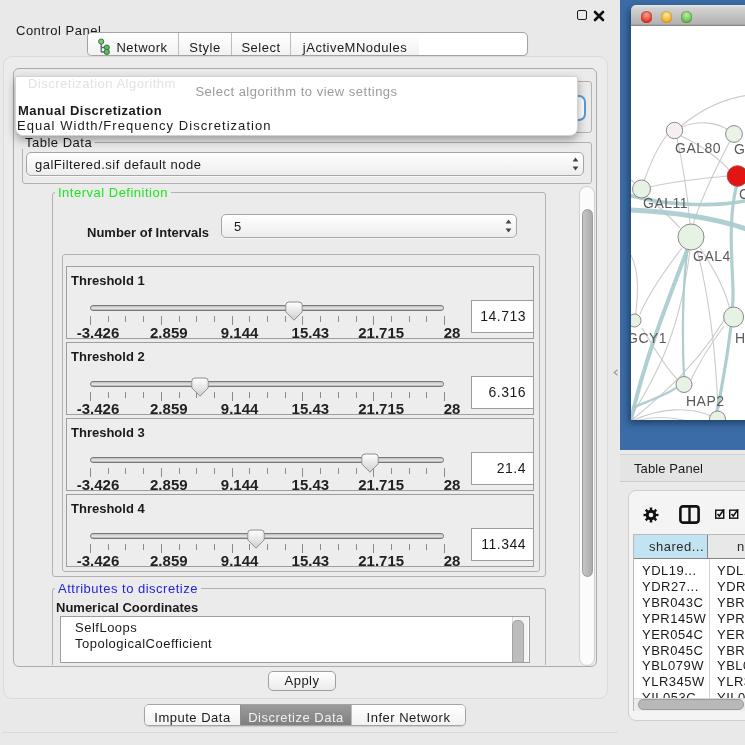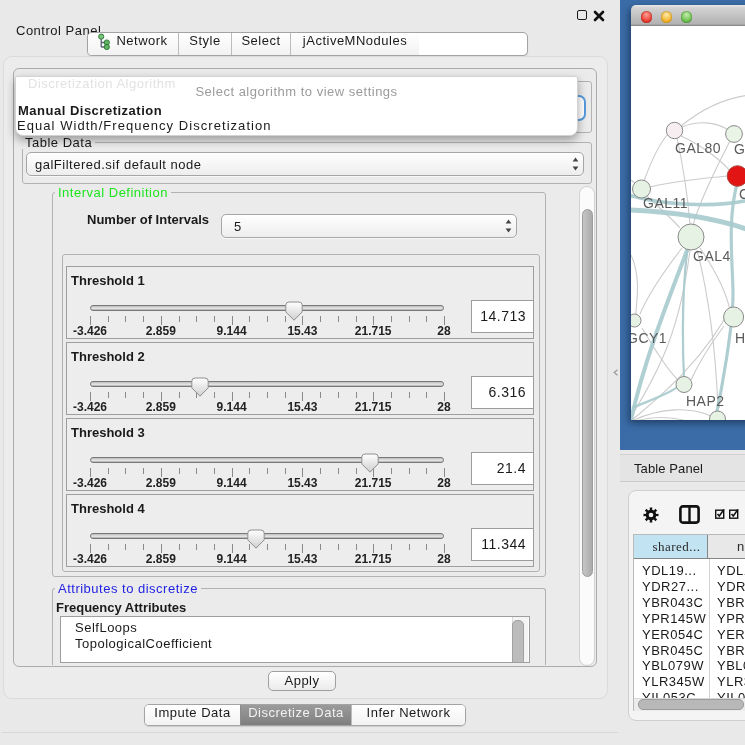--- a/index.html
+++ b/index.html
@@ -2,40 +2,40 @@
 <html><head>
 <meta charset="utf-8">
 <style>
   html,body{margin:0;padding:0;}
   body{width:745px;height:745px;overflow:hidden;background:#e9e9e9;
        font-family:"Liberation Sans", sans-serif;font-size:13px;color:#1a1a1a;letter-spacing:0.5px;}
   #app{position:absolute;left:0;top:0;width:745px;height:745px;overflow:hidden;}
   .abs{position:absolute;}
   .seg{position:absolute;display:flex;background:#fff;border:1px solid #a3a3a3;
        border-radius:5px;overflow:hidden;box-shadow:0 1px 1px rgba(0,0,0,0.12);}
-  .seg .s{display:flex;align-items:flex-start;justify-content:center;height:100%;
+  .seg .s{display:flex;align-items:flex-end;justify-content:center;height:100%;
           background:linear-gradient(#ffffff,#f2f2f2);color:#1a1a1a;}
   .seg .s + .s{border-left:1px solid #bcbcbc;}
   .seg .dark{background:linear-gradient(#9b9b9b,#7f7f7f);color:#f2f2f2;border-left-color:#8c8c8c !important;}
   .gb{position:absolute;border:1px solid #b2b2b2;border-radius:3px;}
   .gblabel{position:absolute;background:#ebebeb;padding:0 3px;line-height:13px;}
   .combo{position:absolute;border:1px solid #a6a6a6;border-radius:5px;
          background:linear-gradient(#ffffff,#ededed);box-shadow:0 1px 0 rgba(255,255,255,.6);}
   .combo .txt{position:absolute;left:8px;top:50%;transform:translateY(-50%);white-space:nowrap;}
   .arrows{position:absolute;top:50%;transform:translateY(-50%);}
   .b13{font-weight:bold;}
   .tpanel{position:absolute;left:66px;width:466px;height:71px;border:1px solid #9e9e9e;background:#ededed;}
   .ttitle{position:absolute;left:4px;top:6px;font-weight:bold;letter-spacing:0;}
   .track{position:absolute;left:23px;width:354px;top:38px;height:6px;border-radius:3px;
          background:linear-gradient(#bdbdbd,#e6e6e6 60%,#ababab);border:1px solid #787878;box-sizing:border-box;}
   .ticksminor{position:absolute;left:23px;width:356px;top:49px;height:6px;
      background:repeating-linear-gradient(90deg,#8a8a8a 0 1px,transparent 1px 17.7px);}
   .ticksmajor{position:absolute;left:23px;width:356px;top:49px;height:9px;
      background:repeating-linear-gradient(90deg,#8a8a8a 0 1px,transparent 1px 70.8px);}
-  .tlabels{position:absolute;left:0;top:57px;width:100%;height:12px;font-size:12px;font-weight:bold;color:#222;letter-spacing:0;text-decoration:underline;}
+  .tlabels{position:absolute;left:8px;top:57px;width:100%;height:12px;font-size:15px;font-weight:bold;color:#222;letter-spacing:0;text-decoration:underline;}
   .tlabels span{position:absolute;transform:translateX(-50%);}
   .tfield{position:absolute;left:404px;top:33px;width:54px;height:31px;background:#fff;
           border:1px solid #9c9c9c;font-size:14px;text-align:right;padding-right:7px;
           line-height:31px;}
   .thumb{position:absolute;top:33.6px;width:20px;height:20px;}
   .item{position:absolute;left:14px;white-space:nowrap;}
 </style>
 </head>
 <body>
 <div id="app">
@@ -77,21 +77,21 @@
     <span class="txt">galFiltered.sif default node</span>
     <svg class="arrows" style="right:4px;" width="7" height="14" viewBox="0 0 7 14">
       <path d="M3.5 0.5 L6.4 4.6 L0.6 4.6 Z" fill="#444"></path>
       <path d="M3.5 13.5 L6.4 9.4 L0.6 9.4 Z" fill="#444"></path>
     </svg>
   </div>
 
   <div class="gb" style="left:52px;top:192px;width:492px;height:383px;"></div>
   <div class="gblabel" style="left:55px;top:186px;color:#1de51d;">Interval Definition</div>
 
-  <div class="abs b13" style="left:87px;top:212px;letter-spacing:0;">Number of Intervals</div>
+  <div class="abs b13" style="left:87px;top:225px;letter-spacing:0;">Number of Intervals</div>
   <div class="combo" style="left:221px;top:214px;width:294px;height:22px;">
     <span class="txt" style="left:12px;">5</span>
     <svg class="arrows" style="right:4px;" width="7" height="14" viewBox="0 0 7 14">
       <path d="M3.5 0.5 L6.4 4.6 L0.6 4.6 Z" fill="#444"></path>
       <path d="M3.5 13.5 L6.4 9.4 L0.6 9.4 Z" fill="#444"></path>
     </svg>
   </div>
 
   <div class="gb" style="left:62px;top:254px;width:476px;height:316px;"></div>
 
@@ -187,21 +187,21 @@
             <stop offset="1" stop-color="#cfcfcf"></stop>
           </linearGradient>
         </defs>
       <path d="M5 1 H15 Q18.2 1 18.2 4.2 V10.9 L10 19.2 L1.8 10.9 V4.2 Q1.8 1 5 1 Z" fill="url(#thg4)" stroke="#8e8e8e" stroke-width="1"></path>
     </svg>
     <div class="tfield">11.344</div>
   </div>
 
   <div class="gb" style="left:52px;top:588px;width:492px;height:76px;border-bottom:none;border-radius:3px 3px 0 0;"></div>
   <div class="gblabel" style="left:55px;top:582px;color:#2323e2;">Attributes to discretize</div>
-  <div class="abs b13" style="left:56px;top:600px;letter-spacing:0;">Frequency Attributes</div>
+  <div class="abs b13" style="left:56px;top:600px;letter-spacing:0;">Numerical Coordinates</div>
   <div class="abs" style="left:60px;top:616px;width:470px;height:47px;background:#fff;border:1px solid #9e9e9e;box-sizing:border-box;overflow:hidden;">
     <div class="item" style="top:3px;">SelfLoops</div>
     <div class="item" style="top:19px;">TopologicalCoefficient</div>
     <div class="item" style="top:47px;">BetweennessCentrality</div>
     <div class="abs" style="right:1px;top:0;width:15px;height:45px;background:#f4f4f4;border-left:1px solid #d8d8d8;"></div>
     <div class="abs" style="right:5px;top:3px;width:10px;height:60px;border-radius:5px;background:#bcbcbc;border:1px solid #a2a2a2;"></div>
   </div>
 
   <div class="abs" style="left:268px;top:671px;width:68px;height:20px;border:1px solid #9f9f9f;border-radius:5px;background:linear-gradient(#ffffff,#ebebeb);box-sizing:border-box;text-align:center;line-height:18px;">Apply</div>
 
@@ -287,21 +287,21 @@
         </g>
       </svg>
     </div>
   </div>
 
   <div class="abs" style="left:620px;top:454px;width:125px;height:28px;background:#e4e4e4;border-top:1px solid #d0d0d0;border-bottom:1px solid #cbcbcb;box-sizing:border-box;"></div>
   <div class="abs" style="left:634px;top:461px;letter-spacing:0.1px;">Table Panel</div>
 
   <div class="abs" style="left:628px;top:490px;width:140px;height:231px;background:#f4f4f4;border:1px solid #cfcfcf;border-radius:8px;box-sizing:border-box;"></div>
   <div class="abs" style="left:633px;top:534px;width:112px;height:176px;background:#fff;border-left:1px solid #b9b9b9;border-top:1px solid #b9b9b9;overflow:hidden;">
-    <div class="abs" style="left:0;top:0;width:74px;height:24px;background:#c2e3f1;border-right:1.5px solid #858585;border-bottom:1px solid #858585;box-sizing:border-box;text-align:center;line-height:23px;color:#2a2a2a;"><span style="margin-left:12px;font-family:Liberation Serif, serif;">shared...</span></div>
+    <div class="abs" style="left:0;top:0;width:74px;height:24px;background:#c2e3f1;border-right:1.5px solid #858585;border-bottom:1px solid #858585;box-sizing:border-box;text-align:center;line-height:23px;color:#2a2a2a;"><span style="margin-left:12px;">shared...</span></div>
     <div class="abs" style="left:74px;top:0;width:60px;height:24px;background:#e8e8e8;border-bottom:1px solid #858585;box-sizing:border-box;line-height:23px;color:#2a2a2a;"><span style="margin-left:29px;">nam</span></div>
     <div class="abs" style="left:74.5px;top:24px;width:1.5px;height:140px;background:#d2d2d2;"></div>
     <div class="abs" style="left:8px;top:28.0px;white-space:nowrap;">YDL19...</div>
       <div class="abs" style="left:83px;top:28.0px;white-space:nowrap;">YDL19</div>
     <div class="abs" style="left:8px;top:43.9px;white-space:nowrap;">YDR27...</div>
       <div class="abs" style="left:83px;top:43.9px;white-space:nowrap;">YDR27</div>
     <div class="abs" style="left:8px;top:59.8px;white-space:nowrap;">YBR043C</div>
       <div class="abs" style="left:83px;top:59.8px;white-space:nowrap;">YBR04</div>
     <div class="abs" style="left:8px;top:75.7px;white-space:nowrap;">YPR145W</div>
       <div class="abs" style="left:83px;top:75.7px;white-space:nowrap;">YPR14</div>

